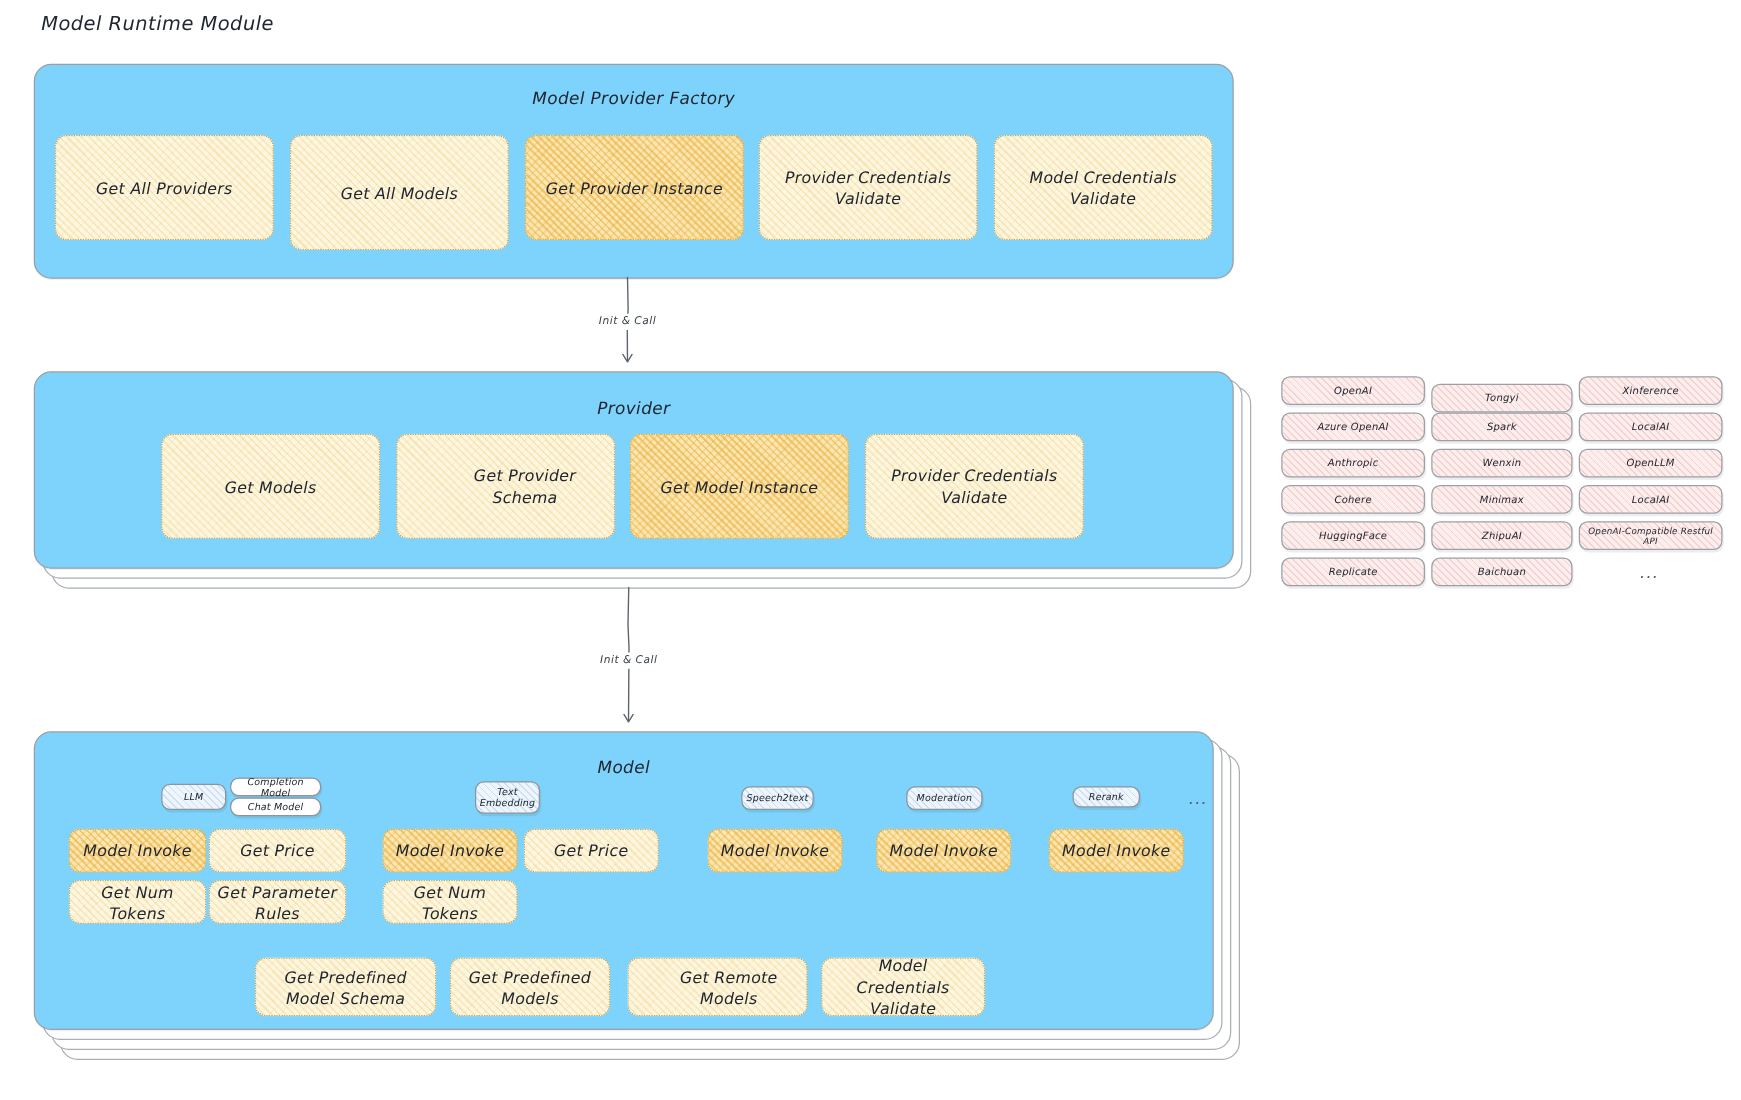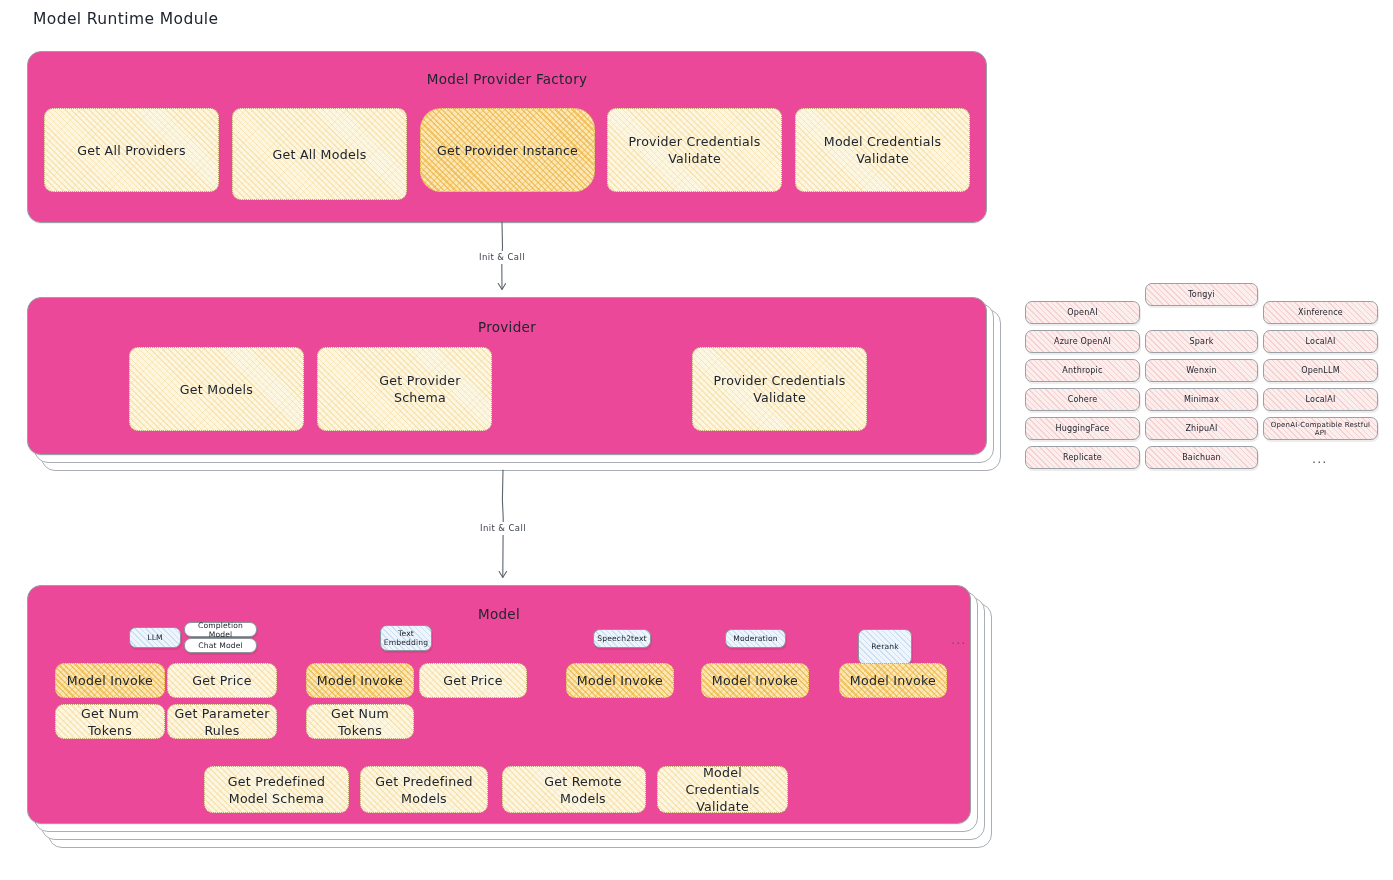--- a/index.html
+++ b/index.html
@@ -5,33 +5,33 @@
 <style>
   html,body{margin:0;padding:0;}
   body{
     width:1393px;height:880px;
     background:#ffffff;
     font-family:"DejaVu Sans", sans-serif;
     color:#1f2430;
     overflow:hidden;
     position:relative;
   }
-  .stage{position:absolute;left:0;top:0;width:1393px;height:880px;}
+  .stage{position:absolute;left:0;top:0;width:1393px;height:880px;font-style:italic;}
 
   
   .page-title{
     position:absolute;left:33px;top:10px;
     font-size:15.5px;letter-spacing:.4px;
     color:#20262f;
   }
 
   
   .panel{
     position:absolute;
-    background:#ec4899;
+    background:#7dd3fc;
     border:1.1px solid #9aa0a6;
     border-radius:14px;
     box-shadow:0 1px 0 rgba(0,0,0,.06);
   }
   .panel-shadow{
     position:absolute;
     background:#fff;
     border:1.1px solid #a9afb5;
     border-radius:14px;
   }
@@ -163,44 +163,45 @@
 <div class="stage">
 
   <div class="page-title">Model Runtime Module</div>
 
   <div class="panel" style="left:27px;top:51px;width:958px;height:170px;">
     <div class="panel-title" style="top:19px;">Model Provider Factory</div>
   </div>
 
   <div class="node" style="left:44px;top:108px;width:175px;height:84px;">Get All Providers</div>
   <div class="node" style="left:232px;top:108px;width:175px;height:92px;">Get All Models</div>
-  <div class="node hl" style="left:420px;top:108px;width:175px;height:84px;border-radius:21px;">Get Provider Instance</div>
+  <div class="node hl" style="left:420px;top:108px;width:175px;height:84px;">Get Provider Instance</div>
   <div class="node" style="left:607px;top:108px;width:175px;height:84px;">Provider Credentials Validate</div>
   <div class="node" style="left:795px;top:108px;width:175px;height:84px;">Model Credentials Validate</div>
 
   <div class="conn-label" style="left:452px;top:252px;width:100px;">Init &amp; Call</div>
 
   <div class="panel-shadow" style="left:41px;top:309px;width:958px;height:160px;"></div>
   <div class="panel-shadow" style="left:34px;top:303px;width:958px;height:158px;"></div>
   <div class="panel" style="left:27px;top:297px;width:958px;height:156px;">
     <div class="panel-title" style="top:21px;">Provider</div>
   </div>
 
   <div class="node" style="left:129px;top:347px;width:175px;height:84px;">Get Models</div>
   <div class="node" style="left:317px;top:347px;width:175px;height:84px;padding-left:37px;">Get Provider Schema</div>
+  <div class="node hl" style="left:504px;top:347px;width:175px;height:84px;">Get Model Instance</div>
   <div class="node" style="left:692px;top:347px;width:175px;height:84px;">Provider Credentials Validate</div>
 
   <div class="chip-pink" style="left:1025px;top:301px;width:115px;height:23px;">OpenAI</div>
   <div class="chip-pink" style="left:1025px;top:330px;width:115px;height:23px;">Azure OpenAI</div>
   <div class="chip-pink" style="left:1025px;top:359px;width:115px;height:23px;">Anthropic</div>
   <div class="chip-pink" style="left:1025px;top:388px;width:115px;height:23px;">Cohere</div>
   <div class="chip-pink" style="left:1025px;top:417px;width:115px;height:23px;">HuggingFace</div>
   <div class="chip-pink" style="left:1025px;top:446px;width:115px;height:23px;">Replicate</div>
 
-  <div class="chip-pink" style="left:1145px;top:283px;width:113px;height:23px;">Tongyi</div>
+  <div class="chip-pink" style="left:1145px;top:307px;width:113px;height:23px;">Tongyi</div>
   <div class="chip-pink" style="left:1145px;top:330px;width:113px;height:23px;">Spark</div>
   <div class="chip-pink" style="left:1145px;top:359px;width:113px;height:23px;">Wenxin</div>
   <div class="chip-pink" style="left:1145px;top:388px;width:113px;height:23px;">Minimax</div>
   <div class="chip-pink" style="left:1145px;top:417px;width:113px;height:23px;">ZhipuAI</div>
   <div class="chip-pink" style="left:1145px;top:446px;width:113px;height:23px;">Baichuan</div>
 
   <div class="chip-pink" style="left:1263px;top:301px;width:115px;height:23px;">Xinference</div>
   <div class="chip-pink" style="left:1263px;top:330px;width:115px;height:23px;">LocalAI</div>
   <div class="chip-pink" style="left:1263px;top:359px;width:115px;height:23px;">OpenLLM</div>
   <div class="chip-pink" style="left:1263px;top:388px;width:115px;height:23px;">LocalAI</div>
@@ -216,21 +217,21 @@
     <div class="panel-title" style="top:20px;">Model</div>
   </div>
 
   <div class="chip-blue" style="left:129px;top:627px;width:52px;height:21px;">LLM</div>
   <div class="chip-plain" style="left:184px;top:622px;width:73px;height:15px;">Completion Model</div>
   <div class="chip-plain" style="left:184px;top:638px;width:73px;height:15px;">Chat Model</div>
 
   <div class="chip-blue" style="left:380px;top:625px;width:52px;height:26px;">Text Embedding</div>
   <div class="chip-blue" style="left:593px;top:629px;width:58px;height:19px;">Speech2text</div>
   <div class="chip-blue" style="left:725px;top:629px;width:61px;height:19px;">Moderation</div>
-  <div class="chip-blue" style="left:858px;top:629px;width:54px;height:36px;">Rerank</div>
+  <div class="chip-blue" style="left:858px;top:629px;width:54px;height:17px;">Rerank</div>
   <div class="ellipsis" style="left:951px;top:632px;">...</div>
 
   <div class="node hl" style="left:55px;top:663px;width:110px;height:35px;">Model Invoke</div>
   <div class="node" style="left:167px;top:663px;width:110px;height:35px;">Get Price</div>
   <div class="node" style="left:55px;top:704px;width:110px;height:35px;">Get Num Tokens</div>
   <div class="node" style="left:167px;top:704px;width:110px;height:35px;">Get Parameter Rules</div>
 
   <div class="node hl" style="left:306px;top:663px;width:108px;height:35px;">Model Invoke</div>
   <div class="node" style="left:419px;top:663px;width:108px;height:35px;">Get Price</div>
   <div class="node" style="left:306px;top:704px;width:108px;height:35px;">Get Num Tokens</div>

